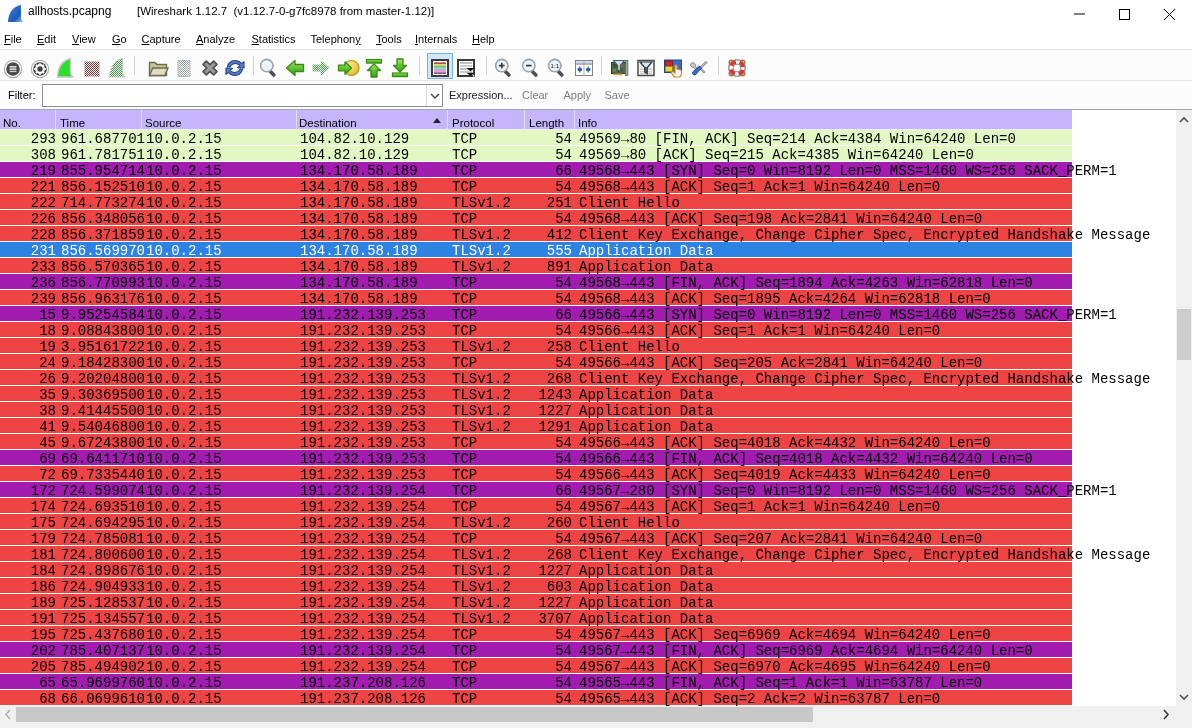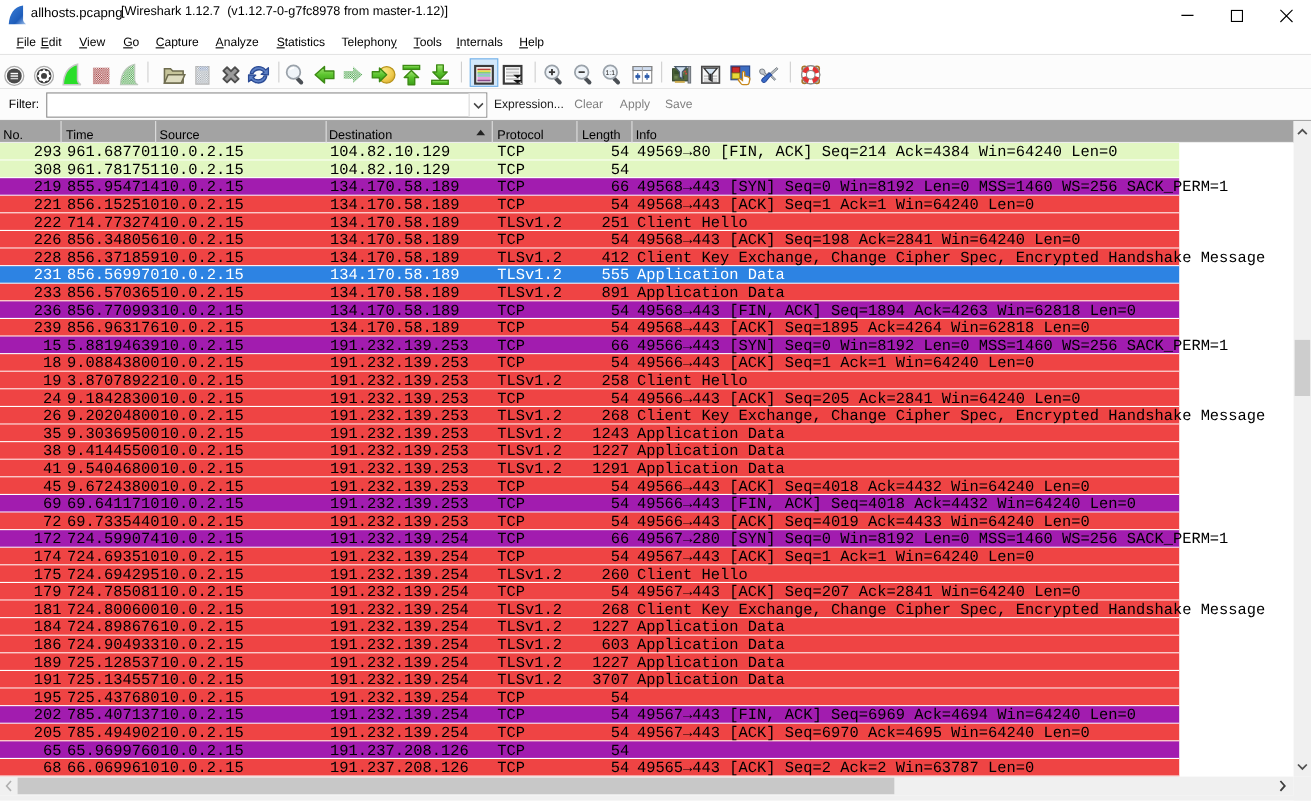--- a/index.html
+++ b/index.html
@@ -20,21 +20,21 @@
 .tsep{position:absolute;top:6px;width:1px;height:19px;background:#cfcfcf}
 #colorbtn{position:absolute;top:3px;width:26px;height:26px;background:#d2e7fa;border:1px solid #74b2e8}
 
 #filterrow{position:absolute;left:0;top:81px;width:1192px;height:28px;background:#fcfcfc;font-size:11px}
 #filterrow .lab{position:absolute;left:8px;top:8px;color:#000}
 #combo{position:absolute;left:42px;top:3px;width:401px;height:23px;background:#fff;border:1px solid #8c8c8c}
 #combo .arr{position:absolute;right:0px;top:0px;width:16px;height:21px;border-left:1px solid #d9d9d9;background:#fdfdfd}
 #fbtns span{position:absolute;top:8px}
 #listtop{position:absolute;left:0;top:109px;width:1192px;height:1px;background:#a6a6a6}
 
-#header{position:absolute;left:0;top:110px;width:1176px;height:20px;background:#a3a3a3;font-size:11px;color:#000;border-bottom:1px solid #ededed}
+#header{position:absolute;left:0;top:110px;width:1072px;height:20px;background:#c4b5fd;font-size:11px;color:#000;border-bottom:1px solid #ededed}
 #header .h{position:absolute;top:2.5px;line-height:20px;font-size:11.5px}
 #header .vs{position:absolute;top:0;width:1px;height:20px;background:#e0e0e0}
 #sortarr{position:absolute;left:433px;top:7.5px;width:0;height:0;border-left:4.5px solid transparent;border-right:4.5px solid transparent;border-bottom:5px solid #222}
 
 #list{position:absolute;left:0;top:130px;width:1176px;height:576px;font-family:"Liberation Mono",monospace;font-size:14px;background:#fff}
 .row{position:relative;width:1072px;height:16px;line-height:15px;color:#000}
 .row span{position:absolute;top:2px;white-space:pre}
 .row.g{background:#e2f7c2}
 .row.l{background:#ef4444}
 .row.gr{background:#a21caf}
@@ -63,33 +63,33 @@
     <defs>
           <linearGradient id="fing" x1="0" y1="0" x2="1" y2="1">
       <stop offset="0" stop-color="#3c80d8"></stop>
             <stop offset="0.65" stop-color="#1d5cba"></stop>
             <stop offset="1" stop-color="#a8c6ec"></stop>
           </linearGradient>
         </defs>
     <path d="M1,19.5 C1.8,9.5 6,3 14.8,1.5 L14.8,15.5 C15.1,17 16.1,18.4 17.8,19.5 Z" fill="url(#fing)"></path>
   </svg>
   <span class="txt" style="left:28px;font-size:12px">allhosts.pcapng</span>
-  <span class="txt" style="left:110px;font-size:11.5px">[Wireshark 1.12.7&nbsp; (v1.12.7-0-g7fc8978 from master-1.12)]</span>
+  <span class="txt" style="left:137px;font-size:11.5px">[Wireshark 1.12.7&nbsp; (v1.12.7-0-g7fc8978 from master-1.12)]</span>
   <svg class="capbtn" style="left:1056px" width="45" height="28">
         <line x1="18" y1="14" x2="29" y2="14" stroke="#000" stroke-width="1"></line>
       </svg>
   <svg class="capbtn" style="left:1101px" width="45" height="28">
         <rect x="18.5" y="9.5" width="10" height="10" fill="none" stroke="#000" stroke-width="1"></rect>
       </svg>
   <svg class="capbtn" style="left:1146px" width="45" height="28">
         <path d="M18,9 L29,20 M29,9 L18,20" stroke="#000" stroke-width="1" fill="none"></path>
       </svg>
 </div>
 <div id="menu">
-  <span style="left:15px"><u>F</u>ile</span>
+  <span style="left:4px"><u>F</u>ile</span>
   <span style="left:37px"><u>E</u>dit</span>
   <span style="left:72px"><u>V</u>iew</span>
   <span style="left:112px"><u>G</u>o</span>
   <span style="left:141.5px"><u>C</u>apture</span>
   <span style="left:196px"><u>A</u>nalyze</span>
   <span style="left:251.5px"><u>S</u>tatistics</span>
   <span style="left:310.5px">Telephon<u>y</u></span>
   <span style="left:376px"><u>T</u>ools</span>
   <span style="left:415px"><u>I</u>nternals</span>
   <span style="left:472px"><u>H</u>elp</span>
@@ -344,20 +344,21 @@
         <span class="c-len">54</span>
         <span class="c-info">49569→80 [FIN, ACK] Seq=214 Ack=4384 Win=64240 Len=0</span>
       </div>
 <div class="row g">
         <span class="c-no">308</span>
         <span class="c-time">961.781751</span>
         <span class="c-src">10.0.2.15</span>
         <span class="c-dst">104.82.10.129</span>
         <span class="c-pro">TCP</span>
         <span class="c-len">54</span>
+        <span class="c-info">49569→80 [ACK] Seq=215 Ack=4385 Win=64240 Len=0</span>
       </div>
 <div class="row gr">
         <span class="c-no">219</span>
         <span class="c-time">855.954714</span>
         <span class="c-src">10.0.2.15</span>
         <span class="c-dst">134.170.58.189</span>
         <span class="c-pro">TCP</span>
         <span class="c-len">66</span>
         <span class="c-info">49568→443 [SYN] Seq=0 Win=8192 Len=0 MSS=1460 WS=256 SACK_PERM=1</span>
       </div>
@@ -428,39 +429,39 @@
         <span class="c-no">239</span>
         <span class="c-time">856.963176</span>
         <span class="c-src">10.0.2.15</span>
         <span class="c-dst">134.170.58.189</span>
         <span class="c-pro">TCP</span>
         <span class="c-len">54</span>
         <span class="c-info">49568→443 [ACK] Seq=1895 Ack=4264 Win=62818 Len=0</span>
       </div>
 <div class="row gr">
         <span class="c-no">15</span>
-        <span class="c-time">5.88194639</span>
+        <span class="c-time">9.95254584</span>
         <span class="c-src">10.0.2.15</span>
         <span class="c-dst">191.232.139.253</span>
         <span class="c-pro">TCP</span>
         <span class="c-len">66</span>
         <span class="c-info">49566→443 [SYN] Seq=0 Win=8192 Len=0 MSS=1460 WS=256 SACK_PERM=1</span>
       </div>
 <div class="row l">
         <span class="c-no">18</span>
         <span class="c-time">9.08843800</span>
         <span class="c-src">10.0.2.15</span>
         <span class="c-dst">191.232.139.253</span>
         <span class="c-pro">TCP</span>
         <span class="c-len">54</span>
         <span class="c-info">49566→443 [ACK] Seq=1 Ack=1 Win=64240 Len=0</span>
       </div>
 <div class="row l">
         <span class="c-no">19</span>
-        <span class="c-time">3.87078922</span>
+        <span class="c-time">3.95161722</span>
         <span class="c-src">10.0.2.15</span>
         <span class="c-dst">191.232.139.253</span>
         <span class="c-pro">TLSv1.2</span>
         <span class="c-len">258</span>
         <span class="c-info">Client Hello</span>
       </div>
 <div class="row l">
         <span class="c-no">24</span>
         <span class="c-time">9.18428300</span>
         <span class="c-src">10.0.2.15</span>
@@ -613,20 +614,21 @@
         <span class="c-len">3707</span>
         <span class="c-info">Application Data</span>
       </div>
 <div class="row l">
         <span class="c-no">195</span>
         <span class="c-time">725.437680</span>
         <span class="c-src">10.0.2.15</span>
         <span class="c-dst">191.232.139.254</span>
         <span class="c-pro">TCP</span>
         <span class="c-len">54</span>
+        <span class="c-info">49567→443 [ACK] Seq=6969 Ack=4694 Win=64240 Len=0</span>
       </div>
 <div class="row gr">
         <span class="c-no">202</span>
         <span class="c-time">785.407137</span>
         <span class="c-src">10.0.2.15</span>
         <span class="c-dst">191.232.139.254</span>
         <span class="c-pro">TCP</span>
         <span class="c-len">54</span>
         <span class="c-info">49567→443 [FIN, ACK] Seq=6969 Ack=4694 Win=64240 Len=0</span>
       </div>
@@ -639,20 +641,21 @@
         <span class="c-len">54</span>
         <span class="c-info">49567→443 [ACK] Seq=6970 Ack=4695 Win=64240 Len=0</span>
       </div>
 <div class="row gr">
         <span class="c-no">65</span>
         <span class="c-time">65.9699760</span>
         <span class="c-src">10.0.2.15</span>
         <span class="c-dst">191.237.208.126</span>
         <span class="c-pro">TCP</span>
         <span class="c-len">54</span>
+        <span class="c-info">49565→443 [FIN, ACK] Seq=1 Ack=1 Win=63787 Len=0</span>
       </div>
 <div class="row l">
         <span class="c-no">68</span>
         <span class="c-time">66.0699610</span>
         <span class="c-src">10.0.2.15</span>
         <span class="c-dst">191.237.208.126</span>
         <span class="c-pro">TCP</span>
         <span class="c-len">54</span>
         <span class="c-info">49565→443 [ACK] Seq=2 Ack=2 Win=63787 Len=0</span>
       </div>

